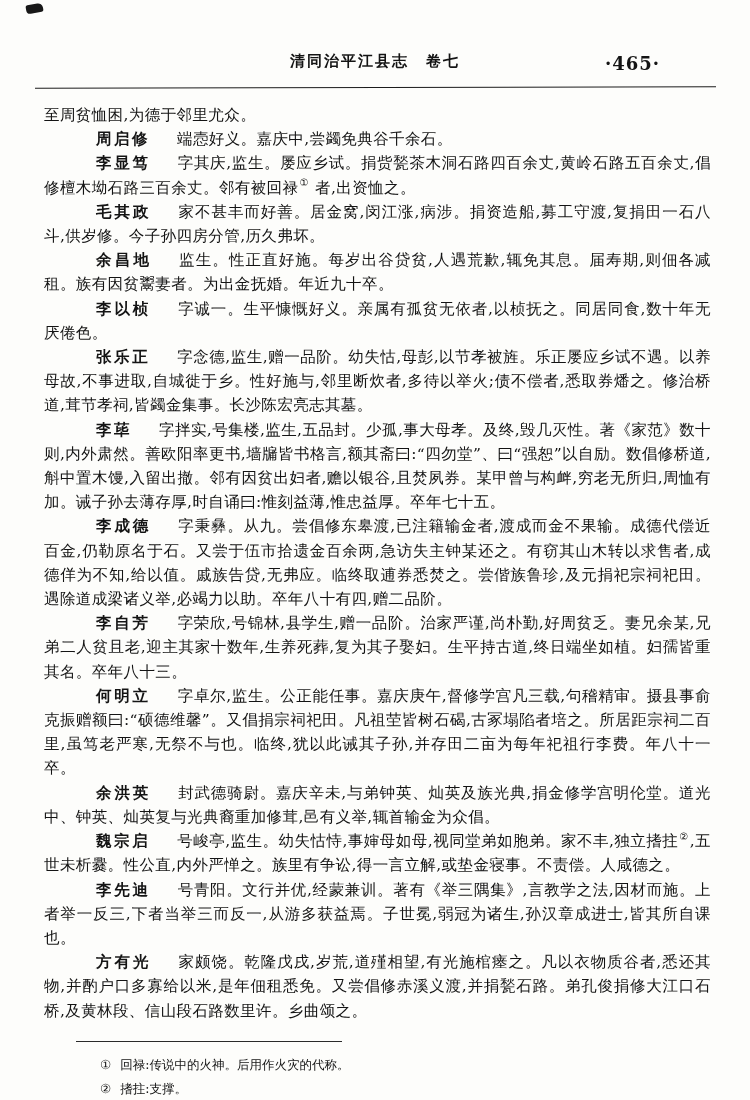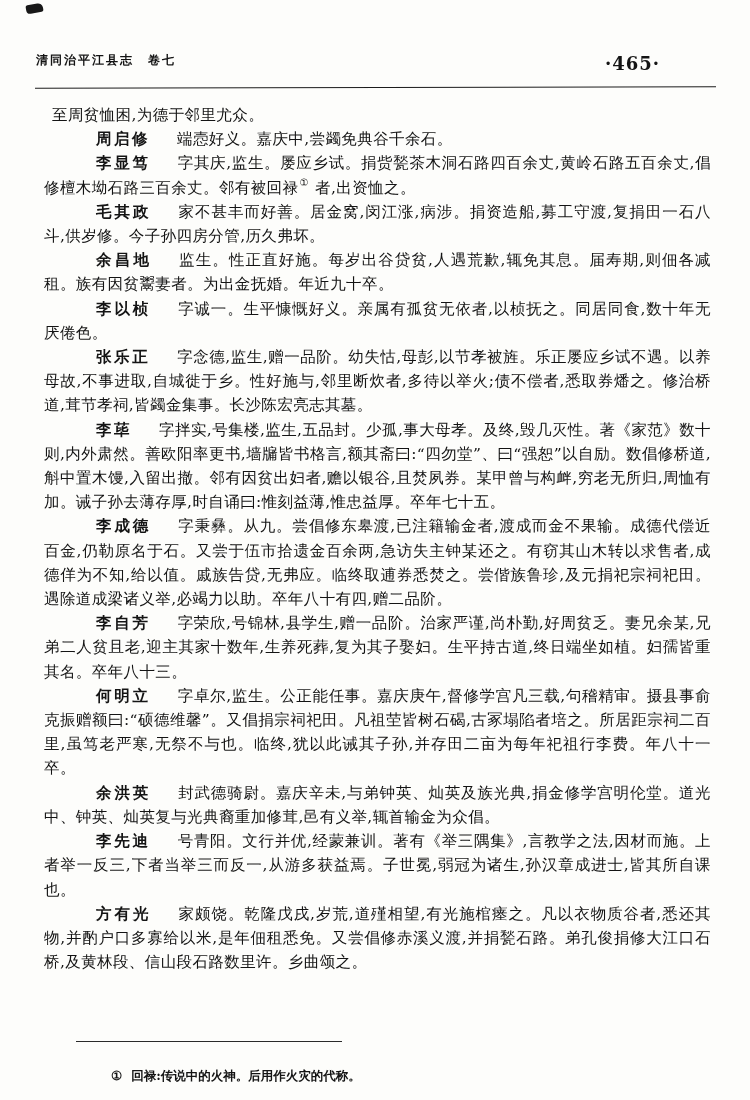--- a/index.html
+++ b/index.html
@@ -14,22 +14,22 @@
   }
   .scan-blob {
     position:absolute; top:4px; left:26px;
     width:17px; height:9px;
     background:#181818;
     border-radius:2px 5px 2px 4px;
     transform:rotate(-10deg);
   }
   .header { position:absolute; top:52px; left:36px; right:36px; height:26px; }
   .header-title {
-    text-align:left;
-    font-size:12px;
+    text-align:center;
+    font-size:15px;
     letter-spacing:2px;
     font-weight:600;
   }
   .page-num {
     position:absolute; right:54px; top:1px;
     font-size:18px; font-weight:700;
     letter-spacing:1px;
   }
   .header-rule {
     position:absolute; top:87px; left:35px; width:681px;
@@ -38,37 +38,37 @@
   }
   .body-text {
     position:absolute; top:103px; left:44px; width:667px;
     font-size:15.5px;
     line-height:24.2px;
     text-align:justify;
     letter-spacing:0.4px;
   }
   .para { margin:0; padding:0; }
   .para.bio { text-indent:52px; }
-  .para.lead { text-indent:0;margin-left:8px; }
+  .para.lead { text-indent:0; }
   .pname {
     font-weight:700;
     letter-spacing:2.5px;
     margin-right:27px;
     font-style:normal;
   }
   .fnref { font-size:10px; line-height:0; margin:0 1px; }
   .fn-rule {
     position:absolute; top:1041px; left:76px; width:266px;
     border-top:1.4px solid #2a2a2a;
   }
   .footnotes {
     position:absolute; top:1050px; left:95px; width:560px;
     font-size:12.5px; line-height:19px;
   }
-  .footnote { margin:16px;font-weight:bold; }
+  .footnote { margin:5px; }
   .fn-marker { margin-right:9px; }
 </style>
 </head>
 <body>
 
 <div class="page">
 
   <div class="scan-blob"></div>
 
   <div class="header">
@@ -84,20 +84,21 @@
       <p class="para bio"><strong class="pname">李显笃</strong>字其庆,监生。屡应乡试。捐赀甃茶木洞石路四百余丈,黄岭石路五百余丈,倡修檀木坳石路三百余丈。邻有被回禄<sup class="fnref">①</sup> 者,出资恤之。</p>
       <p class="para bio"><strong class="pname">毛其政</strong>家不甚丰而好善。居金窝,闵江涨,病涉。捐资造船,募工守渡,复捐田一石八斗,供岁修。今子孙四房分管,历久弗坏。</p>
       <p class="para bio"><strong class="pname">余昌地</strong>监生。性正直好施。每岁出谷贷贫,人遇荒歉,辄免其息。届寿期,则佃各减租。族有因贫鬻妻者。为出金抚婚。年近九十卒。</p>
       <p class="para bio"><strong class="pname">李以桢</strong>字诚一。生平慷慨好义。亲属有孤贫无依者,以桢抚之。同居同食,数十年无厌倦色。</p>
       <p class="para bio"><strong class="pname">张乐正</strong>字念德,监生,赠一品阶。幼失怙,母彭,以节孝被旌。乐正屡应乡试不遇。以养母故,不事进取,自城徙于乡。性好施与,邻里断炊者,多待以举火;债不偿者,悉取券燔之。修治桥道,茸节孝祠,皆蠲金集事。长沙陈宏亮志其墓。</p>
       <p class="para bio"><strong class="pname">李荜</strong>字拌实,号集楼,监生,五品封。少孤,事大母孝。及终,毁几灭性。著《家范》数十则,内外肃然。善欧阳率更书,墙牖皆书格言,额其斋曰:“四勿堂”、曰“强恕”以自励。数倡修桥道,斛中置木馒,入留出撤。邻有因贫出妇者,赡以银谷,且焚夙券。某甲曾与构衅,穷老无所归,周恤有加。诫子孙去薄存厚,时自诵曰:惟刻益薄,惟忠益厚。卒年七十五。</p>
       <p class="para bio"><strong class="pname">李成德</strong>字秉彝。从九。尝倡修东皋渡,已注籍输金者,渡成而金不果输。成德代偿近百金,仍勒原名于石。又尝于伍市拾遗金百余两,急访失主钟某还之。有窃其山木转以求售者,成德佯为不知,给以值。戚族告贷,无弗应。临终取逋券悉焚之。尝偕族鲁珍,及元捐祀宗祠祀田。遇除道成梁诸义举,必竭力以助。卒年八十有四,赠二品阶。</p>
       <p class="para bio"><strong class="pname">李自芳</strong>字荣欣,号锦林,县学生,赠一品阶。治家严谨,尚朴勤,好周贫乏。妻兄余某,兄弟二人贫且老,迎主其家十数年,生养死葬,复为其子娶妇。生平持古道,终日端坐如植。妇孺皆重其名。卒年八十三。</p>
       <p class="para bio"><strong class="pname">何明立</strong>字卓尔,监生。公正能任事。嘉庆庚午,督修学宫凡三载,句稽精审。摄县事俞克振赠额曰:“硕德维馨”。又倡捐宗祠祀田。凡祖茔皆树石碣,古冢塌陷者培之。所居距宗祠二百里,虽笃老严寒,无祭不与也。临终,犹以此诫其子孙,并存田二亩为每年祀祖行李费。年八十一卒。</p>
       <p class="para bio"><strong class="pname">余洪英</strong>封武德骑尉。嘉庆辛未,与弟钟英、灿英及族光典,捐金修学宫明伦堂。道光中、钟英、灿英复与光典裔重加修茸,邑有义举,辄首输金为众倡。</p>
+      <p class="para bio"><strong class="pname">魏宗启</strong>号峻亭,监生。幼失怙恃,事婶母如母,视同堂弟如胞弟。家不丰,独立搘拄<sup class="fnref">②</sup>,五世未析爨。性公直,内外严惮之。族里有争讼,得一言立解,或垫金寝事。不责偿。人咸德之。</p>
       <p class="para bio"><strong class="pname">李先迪</strong>号青阳。文行并优,经蒙兼训。著有《举三隅集》,言教学之法,因材而施。上者举一反三,下者当举三而反一,从游多获益焉。子世冕,弱冠为诸生,孙汉章成进士,皆其所自课也。</p>
       <p class="para bio"><strong class="pname">方有光</strong>家颇饶。乾隆戊戌,岁荒,道殣相望,有光施棺瘗之。凡以衣物质谷者,悉还其物,并酌户口多寡给以米,是年佃租悉免。又尝倡修赤溪义渡,并捐甃石路。弟孔俊捐修大江口石桥,及黄林段、信山段石路数里许。乡曲颂之。</p>
     </div>
 
   <div class="fn-rule"></div>
 
   <div class="footnotes">
       <p class="footnote"><span class="fn-marker">①</span><span>回禄:传说中的火神。后用作火灾的代称。</span></p>
       <p class="footnote"><span class="fn-marker">②</span><span>搘拄:支撑。</span></p>
     </div>

